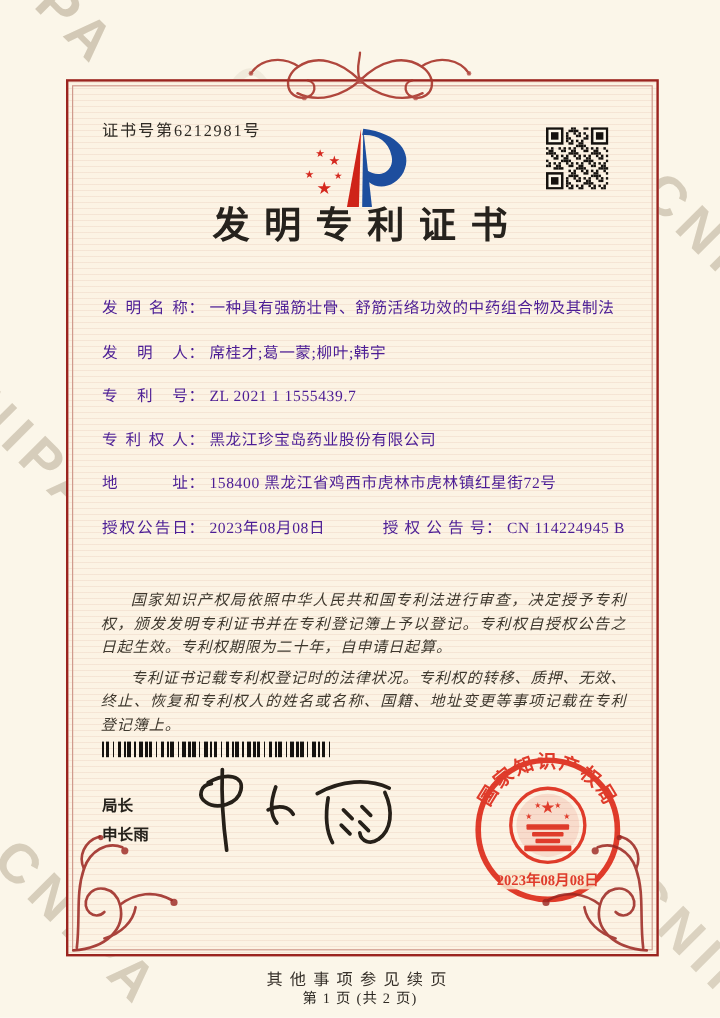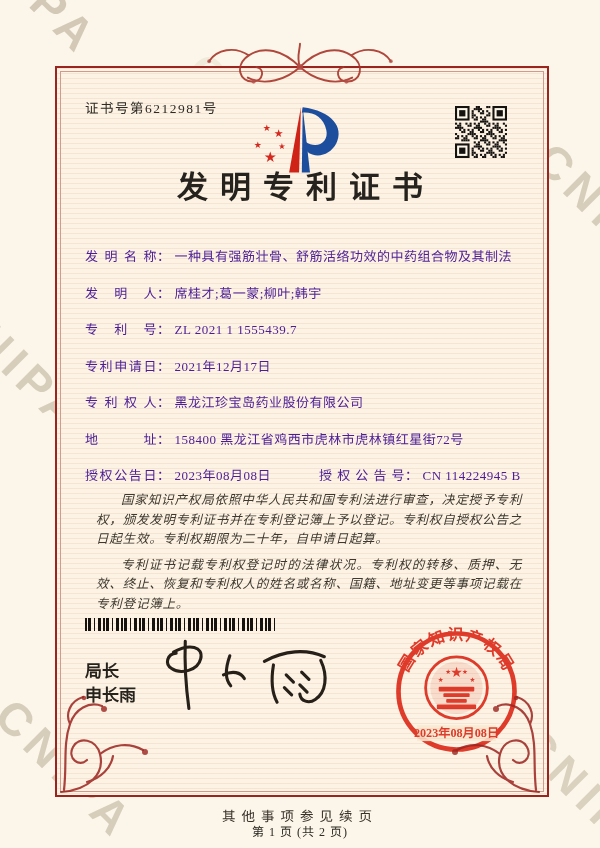--- a/index.html
+++ b/index.html
@@ -60,35 +60,35 @@
   .field-label { display:inline-block; width:72px; text-align:justify; text-align-last:justify; vertical-align:top; }
   .field-label.wide { width:86px; }
   .field-colon { display:inline-block; margin-right:4px; }
   .pair2 { margin-left:48px; }
   
   .paras {
     position:absolute; left:84px; top:491px; width:438px;
     font-size:12.5px; line-height:19.5px; color:#3e382e;
     font-style:italic; letter-spacing:0.8px; text-align:justify;
   }
-  .paras p { text-indent:2em; margin-bottom:6px;margin-left:12px; }
+  .paras p { text-indent:2em; margin-bottom:6px; }
   
   .barcode {
     position:absolute; left:85px; top:618px; width:192px; height:13px;
     background:repeating-linear-gradient(90deg,
       #15120f 0 2px, rgba(0,0,0,0) 2px 3px,
       #15120f 3px 6px, rgba(0,0,0,0) 6px 9px,
       #15120f 9px 10px, rgba(0,0,0,0) 10px 13px,
       #15120f 13px 16px, rgba(0,0,0,0) 16px 18px);
   }
   
   .signer {
     position:absolute; left:85px; top:660px;
     font-family:"Liberation Sans","DejaVu Sans",sans-serif;
-    font-size:17px; font-weight:bold; color:#26221c; line-height:24px;
+    font-size:13px; font-weight:bold; color:#26221c; line-height:24px;
   }
   .sig { position:absolute; left:148px; top:636px; width:200px; height:76px; }
   
   .seal { position:absolute; left:391px; top:626px; width:131px; height:131px; mix-blend-mode:multiply; opacity:0.95; }
   
   .page-ind {
     position:absolute; left:0; right:0; top:774px;
     text-align:center; font-size:12px; color:#2e2a24; letter-spacing:1px;margin-top:48px;
   }
   .cont-note {
@@ -386,23 +386,20 @@
   <div class="field-row">
     <span class="field-label">发明名称</span><span class="field-colon">：</span><span class="field-value">一种具有强筋壮骨、舒筋活络功效的中药组合物及其制法</span>
   </div>
   <div class="field-row">
     <span class="field-label">发明人</span><span class="field-colon">：</span><span class="field-value">席桂才;葛一蒙;柳叶;韩宇</span>
   </div>
   <div class="field-row">
     <span class="field-label">专利号</span><span class="field-colon">：</span><span class="field-value">ZL 2021 1 1555439.7</span>
   </div>
   <div class="field-row">
-    <span class="field-label">专利申请日</span><span class="field-colon">：</span><span class="field-value">2021年12月17日</span>
-  </div>
-  <div class="field-row">
     <span class="field-label">专利权人</span><span class="field-colon">：</span><span class="field-value">黑龙江珍宝岛药业股份有限公司</span>
   </div>
   <div class="field-row">
     <span class="field-label">地址</span><span class="field-colon">：</span><span class="field-value">158400 黑龙江省鸡西市虎林市虎林镇红星街72号</span>
   </div>
   <div class="field-row">
     <span class="field-label">授权公告日</span><span class="field-colon">：</span><span class="field-value">2023年08月08日</span><span class="pair2"><span class="field-label wide">授权公告号</span><span class="field-colon">：</span><span class="field-value">CN 114224945 B</span></span>
   </div>
 </div>
 

